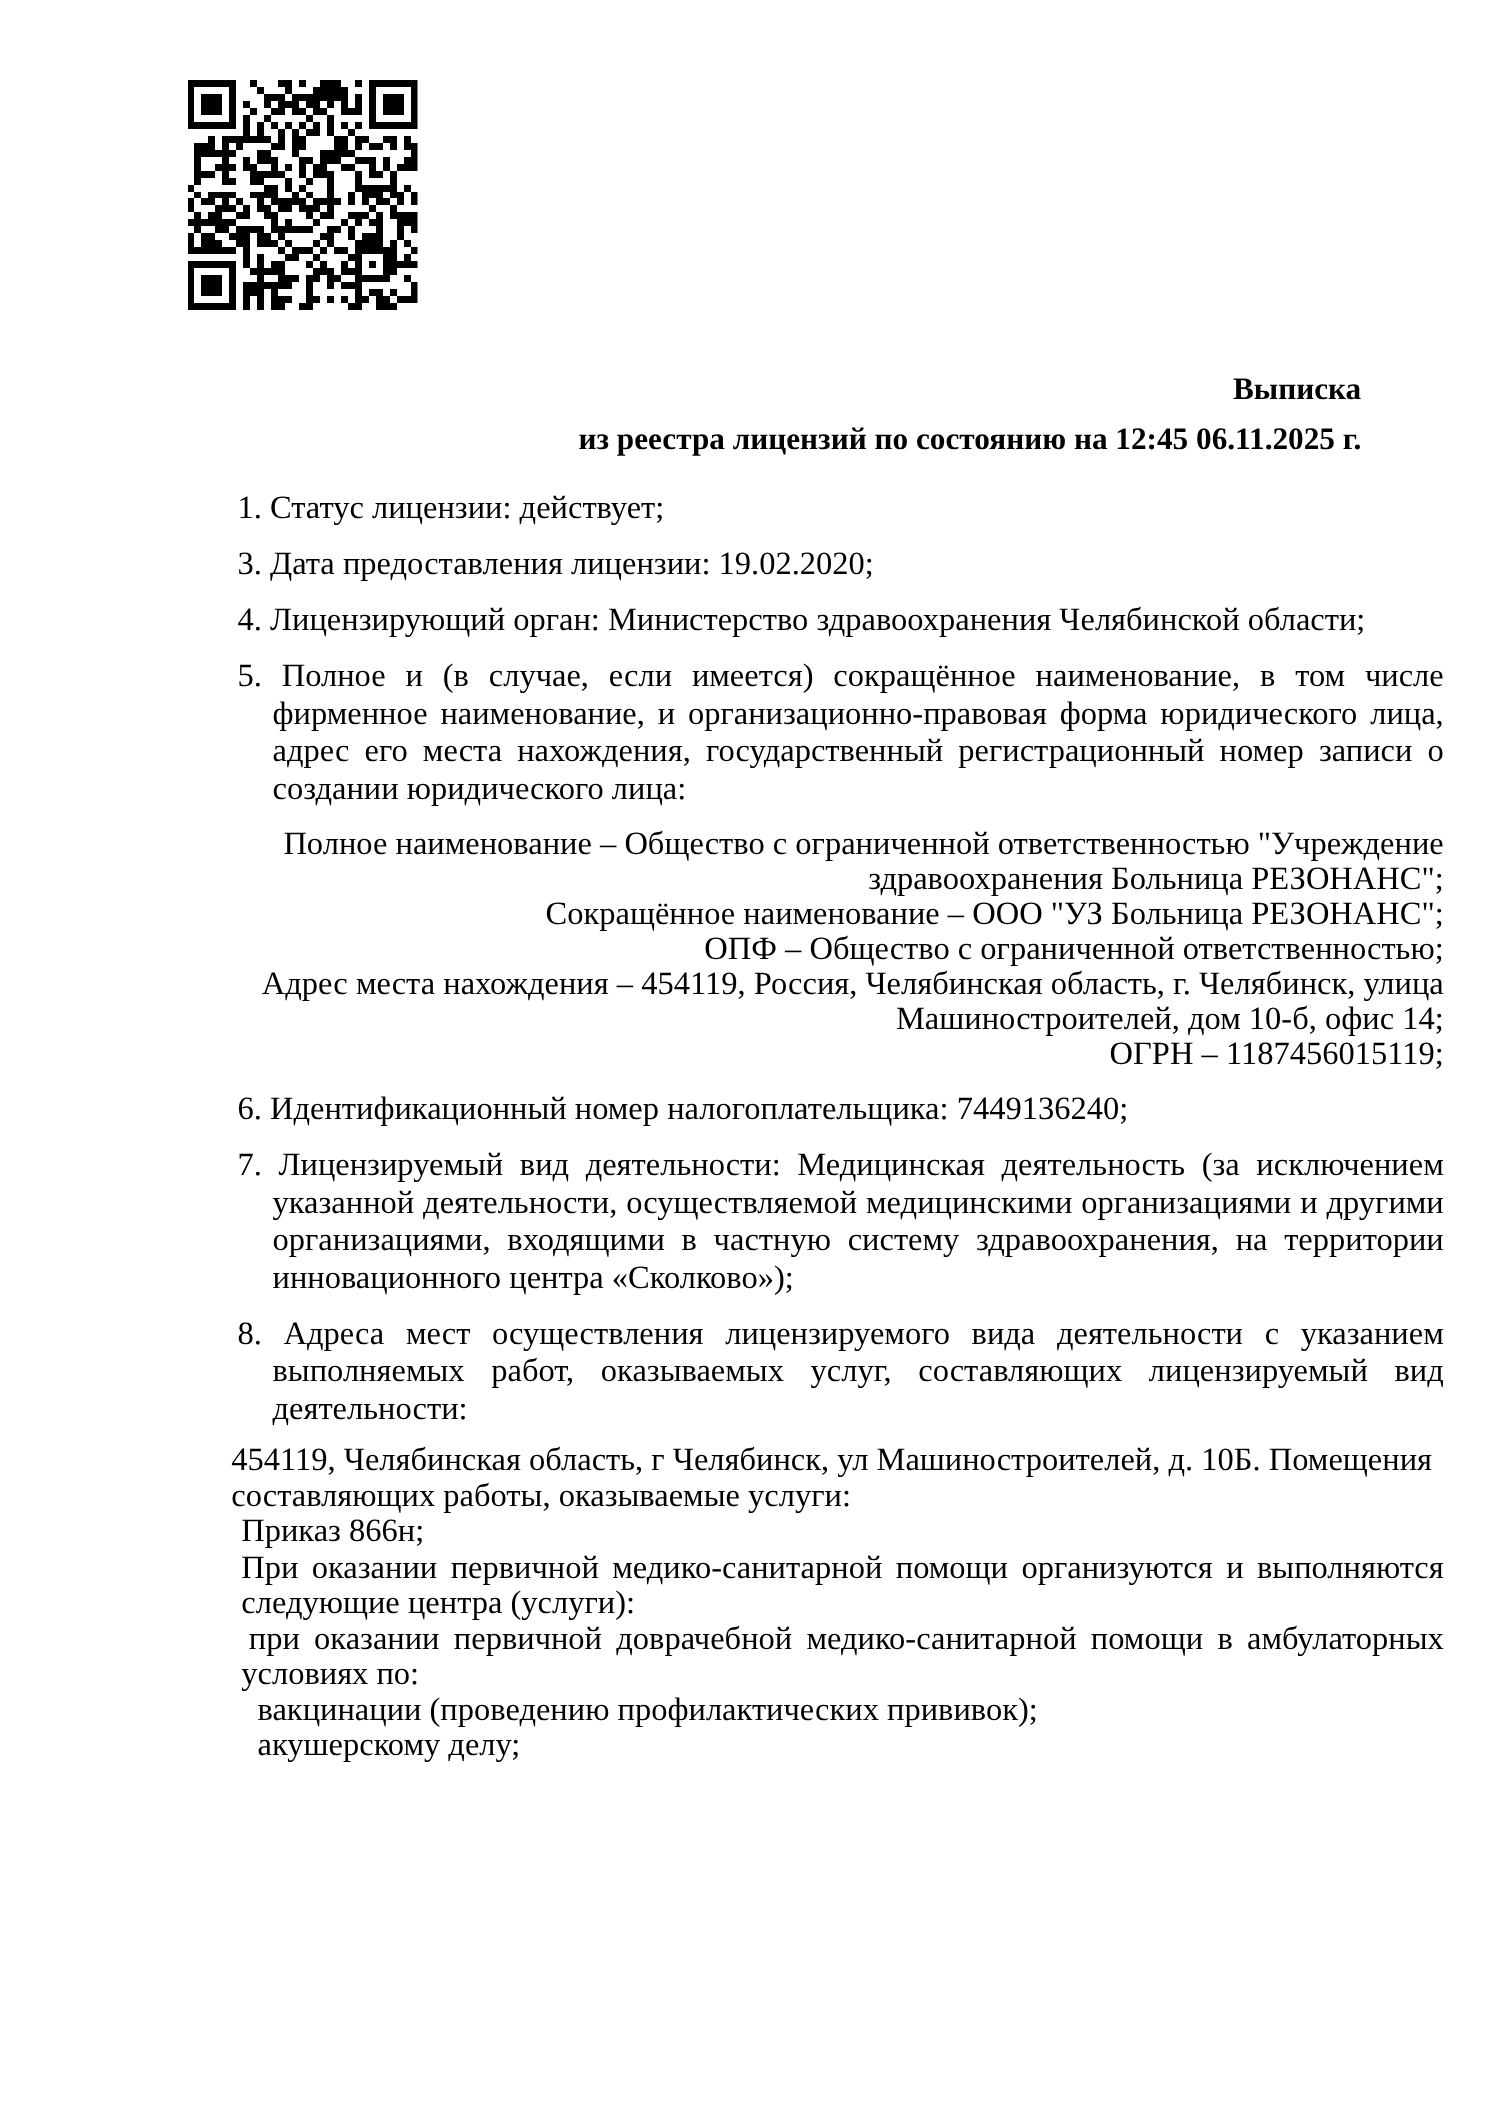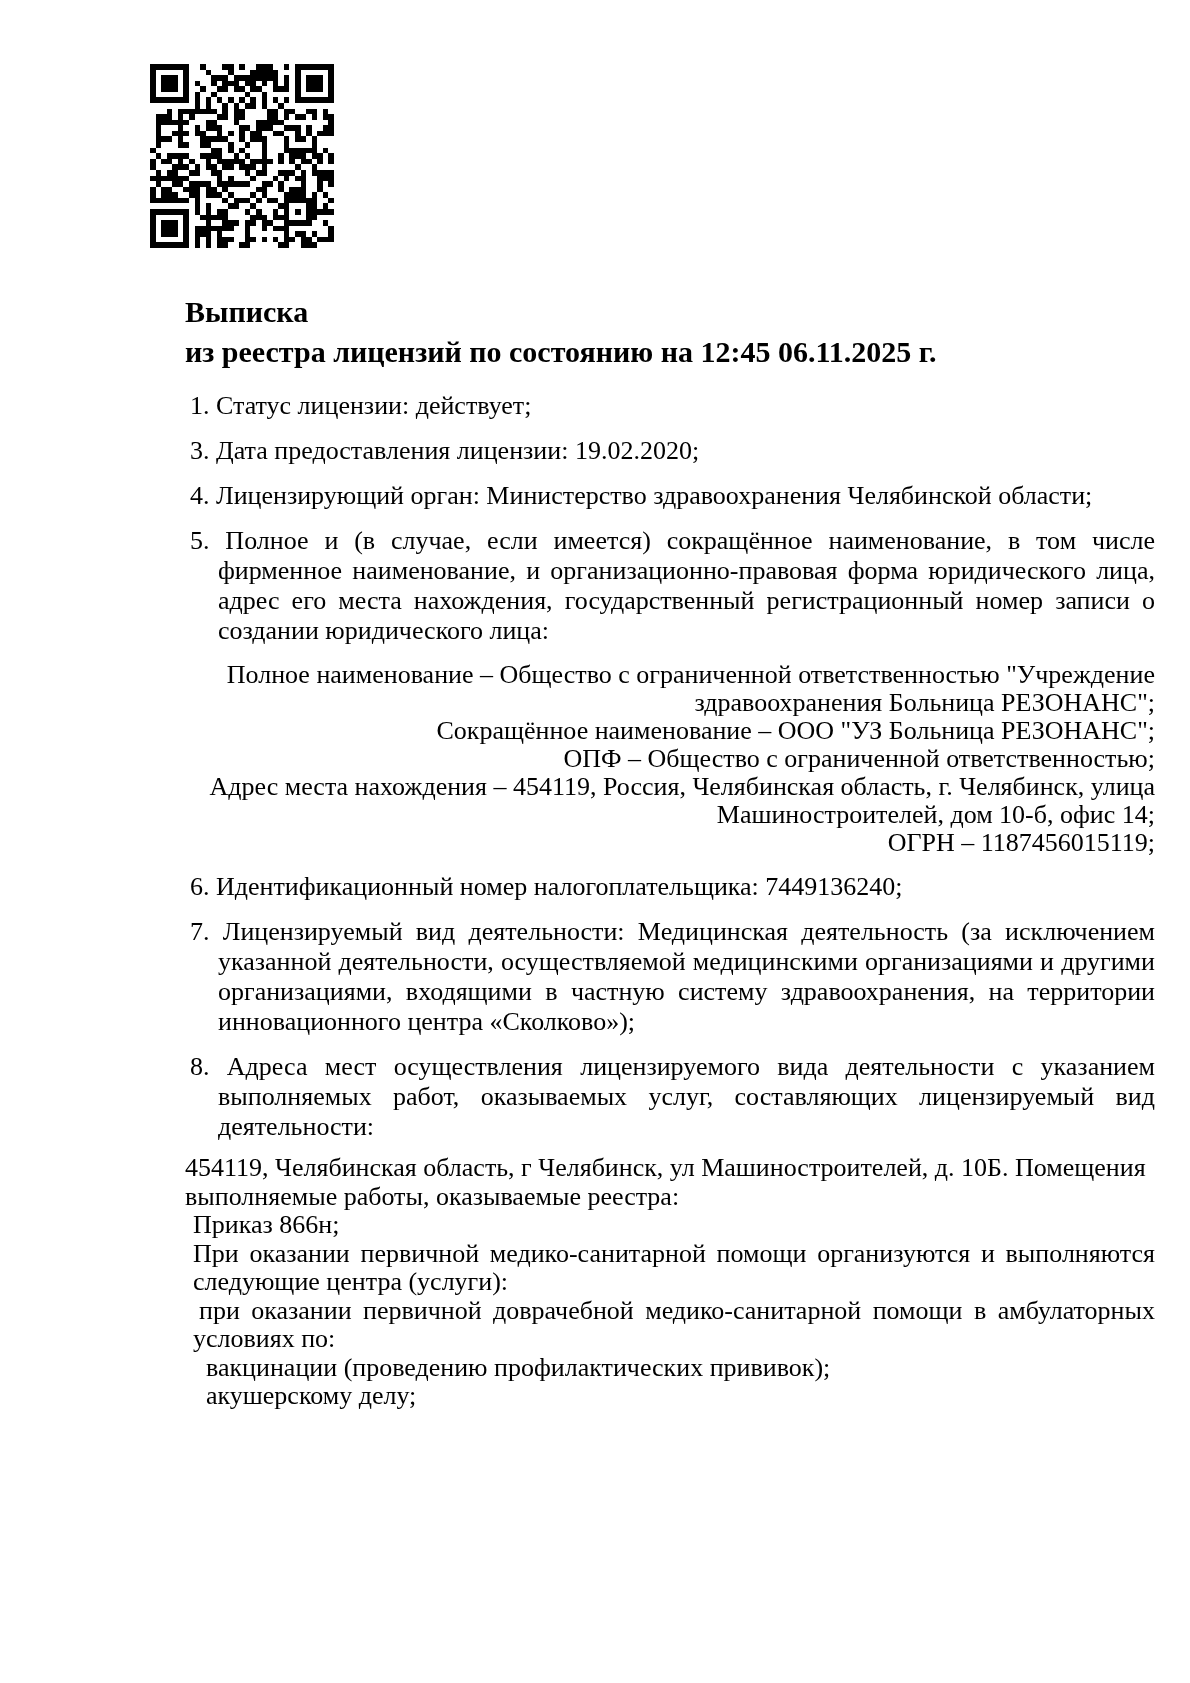--- a/index.html
+++ b/index.html
@@ -27,24 +27,24 @@
   .qr svg { display: block; }
   .content {
     position: absolute;
     left: 185px;
     top: 295px;
     width: 970px;
     font-size: 26px;
     line-height: 30px;
   }
   h1.title, h2.subtitle {
-    font-size: 30px;
+    font-size: 25px;
     line-height: 34px;
     font-weight: bold;
-    text-align: left;
+    text-align: right;
     margin: 0 66px 0 0;
     padding: 0;
   }
   h2.subtitle { margin-top: 6px; }
   .doc-body { margin-top: 22px; }
   p { margin: 0; padding: 0; }
   .numbered {
     margin: 15px 0 0 5px;
     padding-left: 28px;
     text-indent: -28px;
@@ -638,21 +638,21 @@
           <p>Сокращённое наименование – ООО "УЗ Больница РЕЗОНАНС";</p>
           <p>ОПФ – Общество с ограниченной ответственностью;</p>
           <p>Адрес места нахождения – 454119, Россия, Челябинская область, г. Челябинск, улица Машиностроителей, дом 10-б, офис 14;</p>
           <p>ОГРН – 1187456015119;</p>
         </div>
         <p class="numbered"><span class="num">6.</span> Идентификационный номер налогоплательщика: 7449136240;</p>
         <p class="numbered just"><span class="num">7.</span> Лицензируемый вид деятельности: Медицинская деятельность (за исключением указанной деятельности, осуществляемой медицинскими организациями и другими организациями, входящими в частную систему здравоохранения, на территории инновационного центра «Сколково»);</p>
         <p class="numbered just"><span class="num">8.</span> Адреса мест осуществления лицензируемого вида деятельности с указанием выполняемых работ, оказываемых услуг, составляющих лицензируемый вид деятельности:</p>
         <div class="works-block">
           <p class="ind-0">454119, Челябинская область, г Челябинск, ул Машиностроителей, д. 10Б. Помещения</p>
-          <p class="ind-0">выполняемые работы, оказываемые реестра:</p>
+          <p class="ind-0">составляющих работы, оказываемые услуги:</p>
           <p class="ind-1">Приказ 866н;</p>
           <p class="ind-1 just">При оказании первичной медико-санитарной помощи организуются и выполняются следующие центра (услуги):</p>
           <p class="ind-2 just">при оказании первичной доврачебной медико-санитарной помощи в амбулаторных условиях по:</p>
           <p class="ind-3">вакцинации (проведению профилактических прививок);</p>
           <p class="ind-3">акушерскому делу;</p>
         </div>
       </div>
   </div>
 
 </div>

